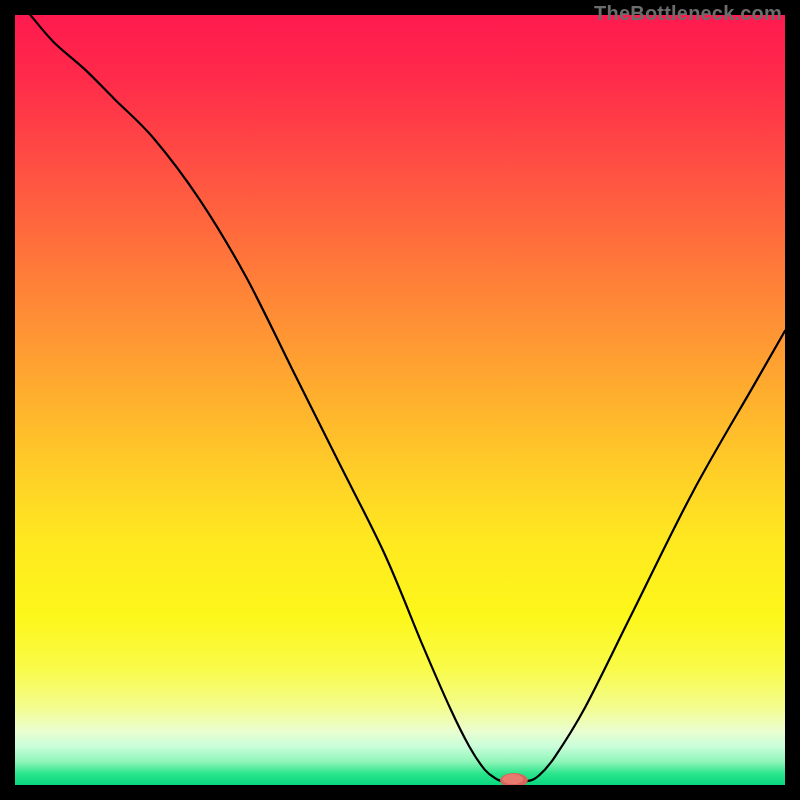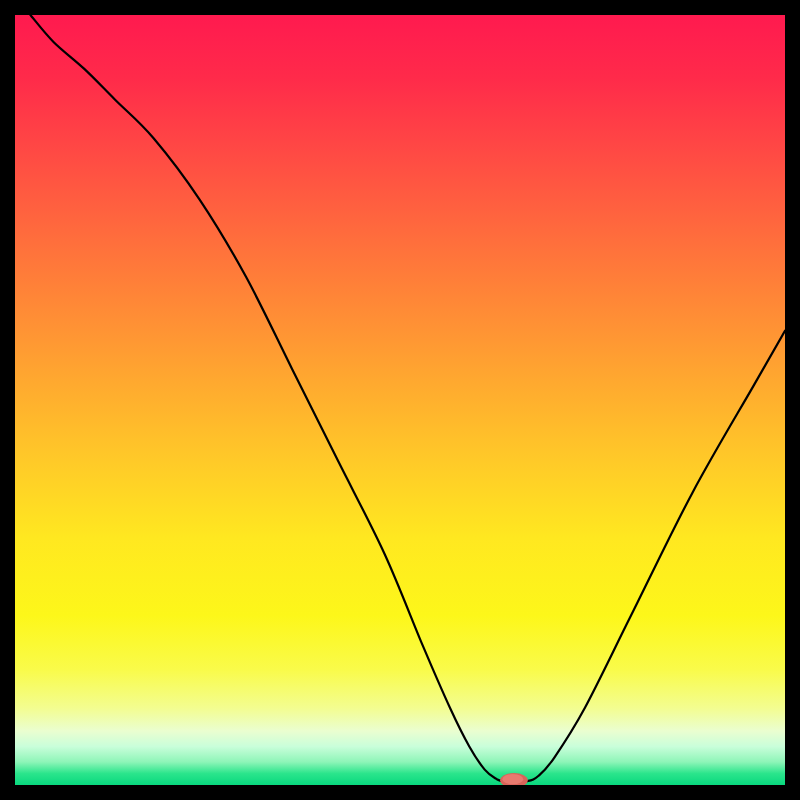--- a/index.html
+++ b/index.html
@@ -81,13 +81,14 @@
 
 <div class="chart-container">
   <div class="plot-area">
     <div class="gradient-bg"></div>
     <svg class="curve-svg" viewBox="0 0 100 100" preserveAspectRatio="none">
       <path id="curve-path" fill="none" stroke="#000" stroke-width="0.32" stroke-linejoin="round" stroke-linecap="round" vector-effect="non-scaling-stroke" style="stroke-width:2.2px" d="M 2 0 C 2.5 0.5833333333333334, 3.833333333333333 2.333333333333333, 5 3.5 C 6.166666666666667 4.666666666666667, 7.666666666666667 5.75, 9 7 C 10.333333333333334 8.25, 11.5 9.5, 13 11 C 14.5 12.5, 16.166666666666668 13.833333333333334, 18 16 C 19.833333333333332 18.166666666666668, 22 21, 24 24 C 26 27, 28 30.333333333333332, 30 34 C 32 37.666666666666664, 34 42, 36 46 C 38 50, 40 54, 42 58 C 44 62, 46.166666666666664 66, 48 70 C 49.833333333333336 74, 51.583333333333336 78.66666666666667, 53 82 C 54.416666666666664 85.33333333333333, 55.5 87.83333333333333, 56.5 90 C 57.5 92.16666666666667, 58.25 93.66666666666667, 59 95 C 59.75 96.33333333333333, 60.416666666666664 97.3, 61 98 C 61.583333333333336 98.7, 62.083333333333336 98.95, 62.5 99.2 C 62.916666666666664 99.45, 62.833333333333336 99.45, 63.5 99.5 C 64.16666666666667 99.55, 65.75 99.61666666666667, 66.5 99.5 C 67.25 99.38333333333333, 67.41666666666667 99.3, 68 98.8 C 68.58333333333333 98.3, 69 97.96666666666667, 70 96.5 C 71 95.03333333333333, 72.33333333333333 93.08333333333333, 74 90 C 75.66666666666667 86.91666666666667, 77.66666666666667 82.66666666666667, 80 78 C 82.33333333333333 73.33333333333333, 85.33333333333333 67, 88 62 C 90.66666666666667 57, 94 51.5, 96 48 C 98 44.5, 99.33333333333333 42.166666666666664, 100 41"></path>
       <ellipse id="marker-shadow" class="marker" cx="64.8" cy="99.4" rx="1.8" ry="0.95"></ellipse>
       <ellipse id="marker-top" class="marker-highlight" cx="64.64999999999999" cy="99.25" rx="1.35" ry="0.6649999999999999"></ellipse>
     </svg>
   </div>
+  <div class="watermark">TheBottleneck.com</div>
 </div>
 
 </body></html>

